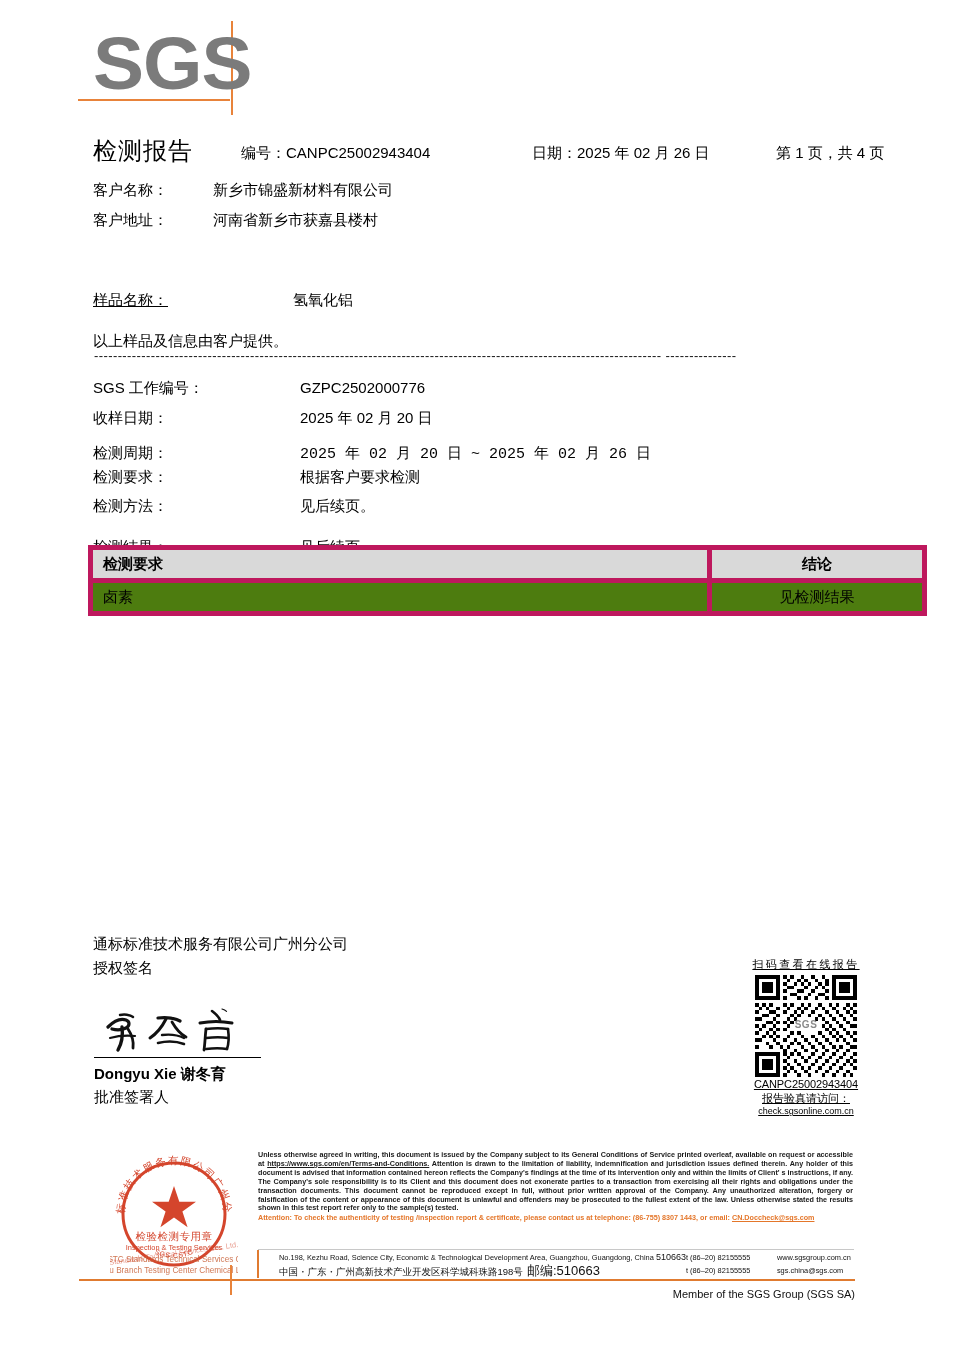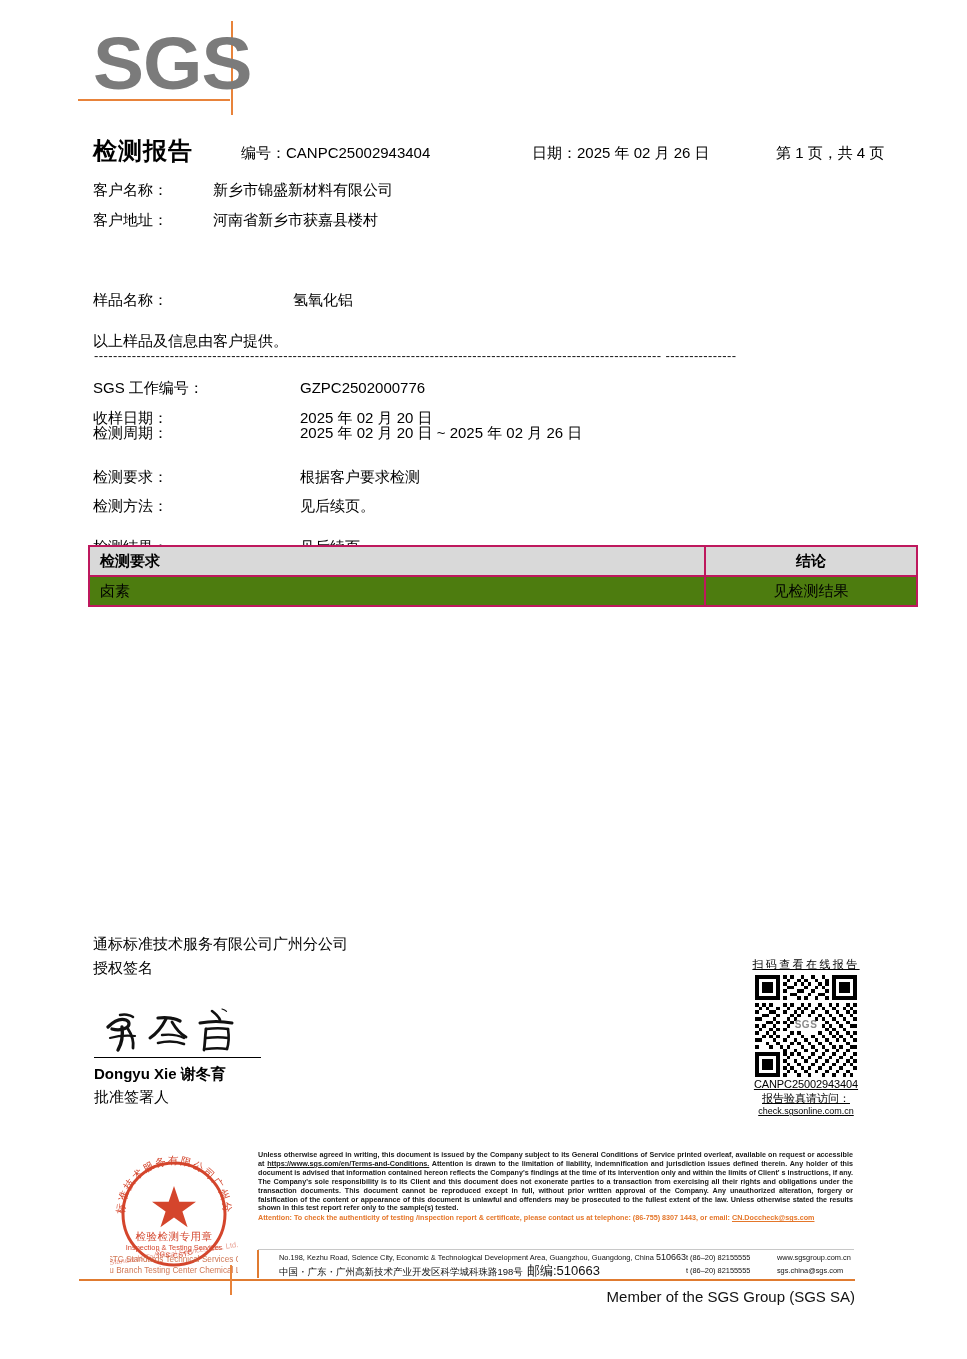--- a/index.html
+++ b/index.html
@@ -63,21 +63,21 @@
   .title-row {
     position: absolute;
     left: 93px; top: 138px;
     width: 800px;
     height: 34px;
   }
   .doc-title {
     position: absolute;
     left: 0; top: -3px;
     font-size: 24px;
-    font-weight: bold;
+    font-weight: normal;
     letter-spacing: 1px;
   }
   .rep-no {
     position: absolute;
     left: 148px; top: 6px;
     font-size: 15px;
   }
   .rep-date {
     position: absolute;
     left: 439px; top: 6px;
@@ -102,21 +102,21 @@
   }
   .kv .v { display: inline-block; }
 
   
   .client-name { left: 93px; top: 181px; }
   .client-addr { left: 93px; top: 211px; }
   .client-name .v, .client-addr .v { padding-left: 2px; }
 
   
   .sample-name { left: 93px; top: 291px; }
-  .sample-name .k { width: 200px; }
+  .sample-name .k { width: 200px; text-decoration: underline; }
   .sample-note {
     position: absolute;
     left: 93px; top: 332px;
     font-size: 15px;
   }
 
   .dash-rule {
     position: absolute;
     left: 94px; top: 348px;
     width: 778px;
@@ -126,35 +126,35 @@
     white-space: nowrap;
     letter-spacing: 0.4px;
     font-family: "Liberation Sans", "DejaVu Sans", sans-serif;
   }
 
   
   .job-row { left: 93px; }
   .job-row .k { width: 207px; }
   .job-1 { top: 379px; }
   .job-2 { top: 409px; }
-  .job-3 { top: 424px; }
+  .job-3 { top: 444px; font-family: Liberation Mono, monospace; }
   .job-4 { top: 468px; }
   .job-5 { top: 497px; }
   .job-6 { top: 496px; margin-top: 42px; }
 
   
   .res-table {
     position: absolute;
     left: 88px; top: 545px;
     width: 786px;
     border-collapse: collapse;
     table-layout: fixed;
   }
   .res-table th, .res-table td {
-    border: 2px solid #be185d;
+    border: 5px solid #be185d;
     font-size: 15px;
     font-weight: normal;
     height: 28px;
     padding: 0 10px;
   }
   .res-table thead th {
     background: #d9d9d9;
     font-weight: bold;
   }
   .res-table .c-req { text-align: left; width: 594px; }
@@ -283,21 +283,21 @@
     position: absolute;
     left: 95px; top: 1279px;
     width: 760px; height: 2px;
     background: #e07b30;
   }
   .member {
     position: absolute;
     left: 0; top: 1288px;
     width: 855px;
     text-align: right;
-    font-size: 15px;
+    font-size: 11px;
     color: #111;
   }
 </style>
 </head>
 <body>
 
 <div class="page">
 
   <div class="crop-h-top"></div>
   <div class="crop-v-top"></div>

